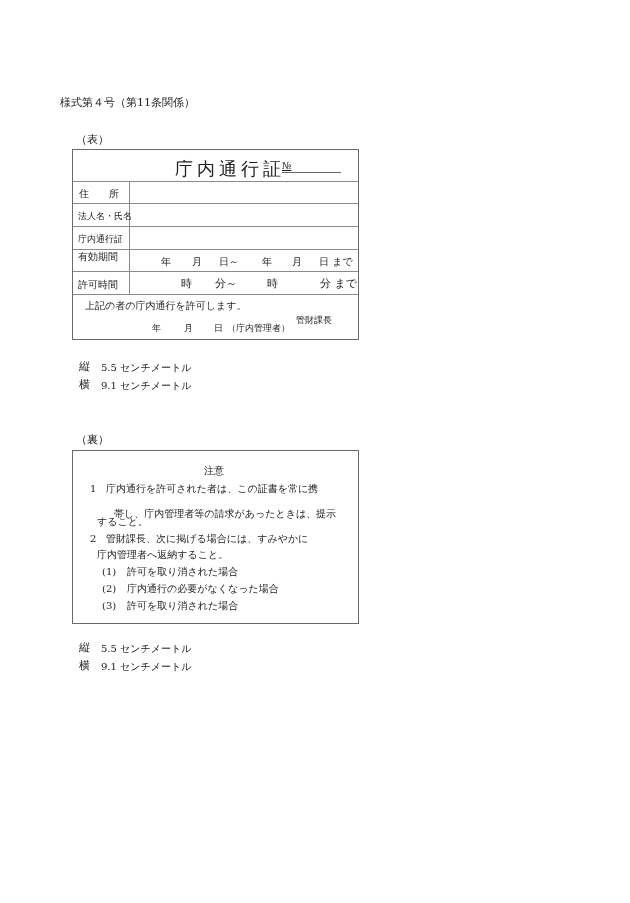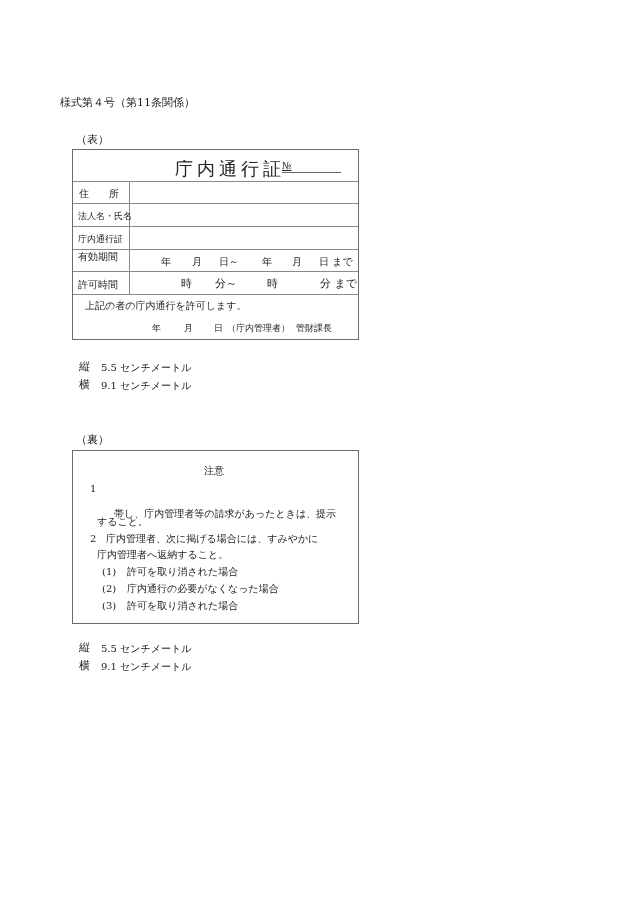--- a/index.html
+++ b/index.html
@@ -71,39 +71,40 @@
   <div class="abs txt11" style="left:108px; top:127px;">時</div>
   <div class="abs txt11" style="left:142px; top:127px;">分～</div>
   <div class="abs txt11" style="left:194px; top:127px;">時</div>
   <div class="abs txt11" style="left:247px; top:127px;">分 まで</div>
 
   <div class="abs txt10" style="left:12px; top:149px;text-align:right;">上記の者の庁内通行を許可します。</div>
   <div class="abs txt9" style="left:79px; top:172px;">年</div>
   <div class="abs txt9" style="left:111px; top:172px;">月</div>
   <div class="abs txt9" style="left:141px; top:172px;">日</div>
   <div class="abs txt9" style="left:154px; top:172px;">（庁内管理者）</div>
-  <div class="abs txt9" style="left:223px; top:172px;text-align:center;">管財課長</div>
+  <div class="abs txt9" style="left:223px; top:164px;text-align:center;">管財課長</div>
 </div>
 
 <div class="abs txt11" style="left:79px; top:360px;">縦</div>
 <div class="abs txt10" style="left:101px; top:361px;">5.5 センチメートル</div>
 <div class="abs txt11" style="left:79px; top:378px;">横</div>
 <div class="abs txt10" style="left:101px; top:379px;">9.1 センチメートル</div>
 
 <div class="abs txt11" style="left:76px; top:433px;">（裏）</div>
 
 <div class="back">
   <div class="abs txt10" style="left:131px; top:13px;">注意</div>
 
   <div class="abs txt10" style="left:17px; top:31px;">1</div>
+  <div class="abs txt10" style="left:33px; top:31px;">庁内通行を許可された者は、この証書を常に携</div>
   <div class="abs txt10" style="left:24px; top:56px;margin-left:17px;">帯し、庁内管理者等の請求があったときは、提示</div>
   <div class="abs txt10" style="left:24px; top:64px;">すること。</div>
 
   <div class="abs txt10" style="left:17px; top:81px;">2</div>
-  <div class="abs txt10" style="left:33px; top:81px;">庁内管理者、次に掲げる場合には、すみやかに</div>
+  <div class="abs txt10" style="left:33px; top:81px;">管財課長、次に掲げる場合には、すみやかに</div>
   <div class="abs txt10" style="left:24px; top:97px;">庁内管理者へ返納すること。</div>
 
   <div class="abs txt10" style="left:29px; top:114px;">(1)</div>
   <div class="abs txt10" style="left:54px; top:114px;">許可を取り消された場合</div>
   <div class="abs txt10" style="left:29px; top:131px;">(2)</div>
   <div class="abs txt10" style="left:54px; top:131px;">庁内通行の必要がなくなった場合</div>
   <div class="abs txt10" style="left:29px; top:148px;">(3)</div>
   <div class="abs txt10" style="left:54px; top:148px;">許可を取り消された場合</div>
 </div>
 

